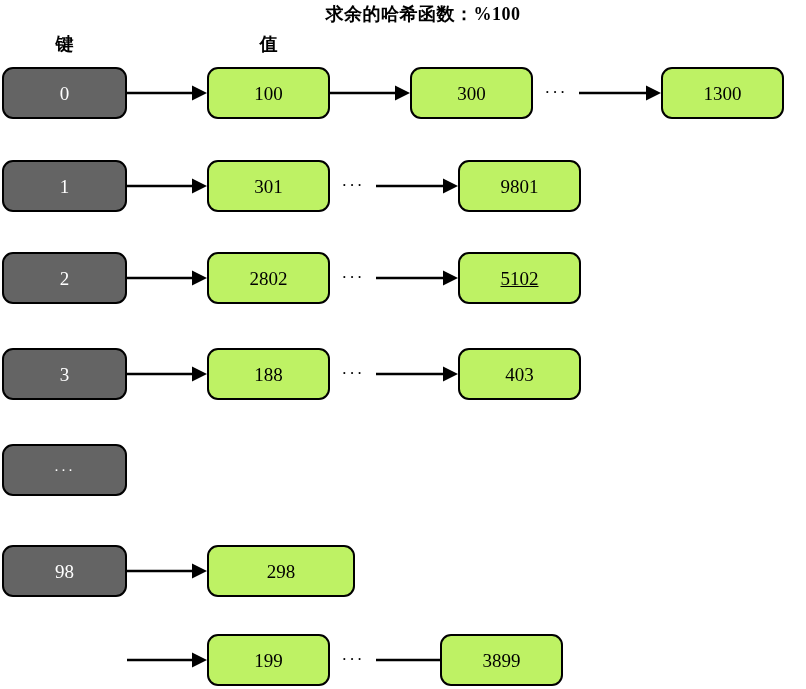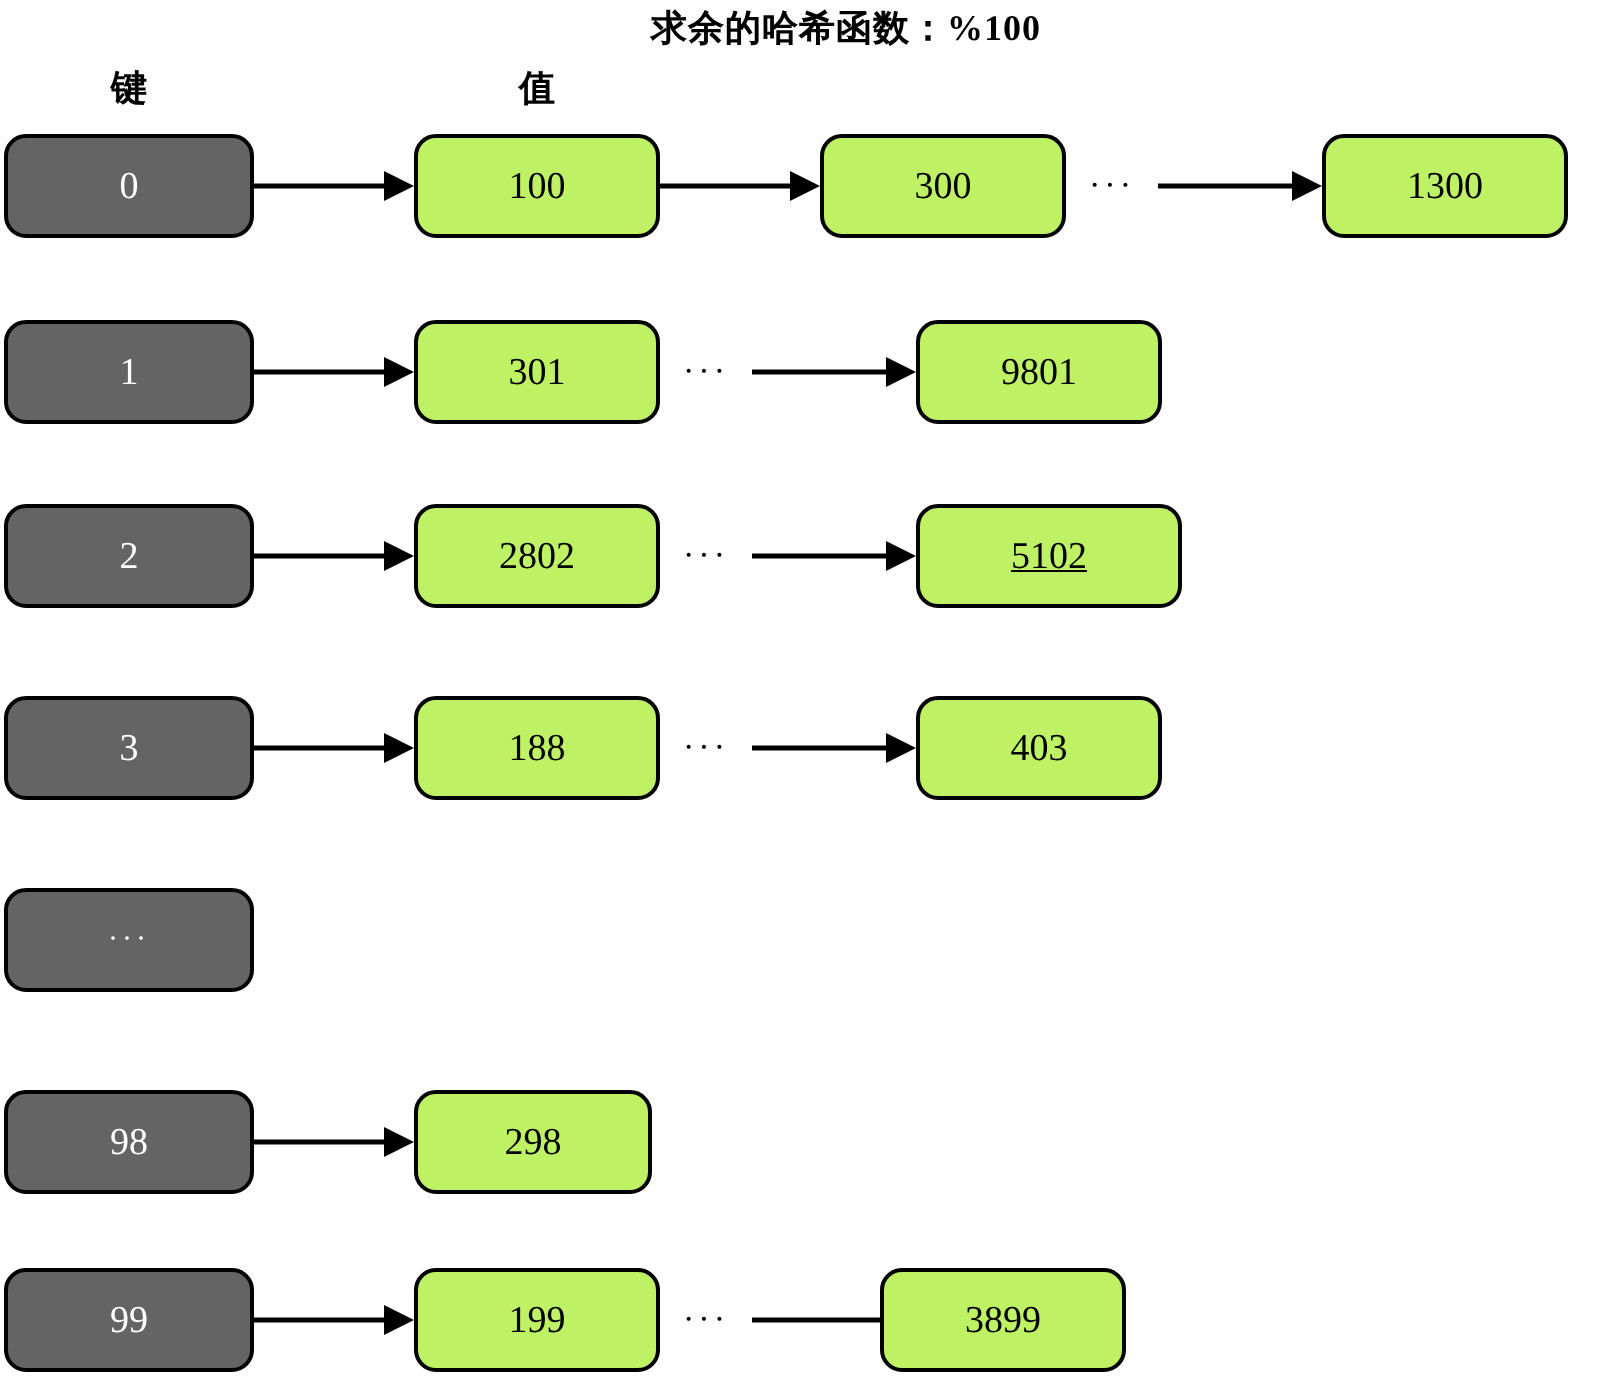--- a/index.html
+++ b/index.html
@@ -169,21 +169,21 @@
           </svg>
         </div>
         <div class="box value" style="left: 207px; width: 123px;">2802</div>
         <div class="gap-dots" style="left: 330px; width: 46px;">···</div>
         <div class="connector" style="left: 376px; width: 82px;">
           <svg viewBox="0 0 82 52" preserveAspectRatio="none">
             <line x1="0" y1="26" x2="68" y2="26" stroke="#000" stroke-width="2.6"></line>
             <polygon points="82,26 67,18.5 67,33.5" fill="#000"></polygon>
           </svg>
         </div>
-        <div class="box value" style="left: 458px; width: 133px; text-decoration: underline;">5102</div>
+        <div class="box value" style="left: 458px; width: 123px; text-decoration: underline;">5102</div>
       </div>
       <div class="row" style="top: 348px;">
         <div class="box key" style="left: 2px; width: 125px;">3</div>
         <div class="connector" style="left: 127px; width: 80px;">
           <svg viewBox="0 0 80 52" preserveAspectRatio="none">
             <line x1="0" y1="26" x2="66" y2="26" stroke="#000" stroke-width="2.6"></line>
             <polygon points="80,26 65,18.5 65,33.5" fill="#000"></polygon>
           </svg>
         </div>
         <div class="box value" style="left: 207px; width: 123px;">188</div>
@@ -200,24 +200,23 @@
         <div class="box key dots" style="left: 2px; width: 125px;">···</div>
       </div>
       <div class="row" style="top: 545px;">
         <div class="box key" style="left: 2px; width: 125px;">98</div>
         <div class="connector" style="left: 127px; width: 80px;">
           <svg viewBox="0 0 80 52" preserveAspectRatio="none">
             <line x1="0" y1="26" x2="66" y2="26" stroke="#000" stroke-width="2.6"></line>
             <polygon points="80,26 65,18.5 65,33.5" fill="#000"></polygon>
           </svg>
         </div>
-        <div class="box value" style="left: 207px; width: 119px;">298</div>
+        <div class="box value" style="left: 207px; width: 148px;">298</div>
       </div>
       <div class="row" style="top: 634px;">
-        <div class="box key" style="left: 2px; width: 125px;">99</div>
         <div class="connector" style="left: 127px; width: 80px;">
           <svg viewBox="0 0 80 52" preserveAspectRatio="none">
             <line x1="0" y1="26" x2="66" y2="26" stroke="#000" stroke-width="2.6"></line>
             <polygon points="80,26 65,18.5 65,33.5" fill="#000"></polygon>
           </svg>
         </div>
         <div class="box value" style="left: 207px; width: 123px;">199</div>
         <div class="gap-dots" style="left: 330px; width: 46px;">···</div>
         <div class="connector" style="left: 376px; width: 82px;">
           <svg viewBox="0 0 82 52" preserveAspectRatio="none">

